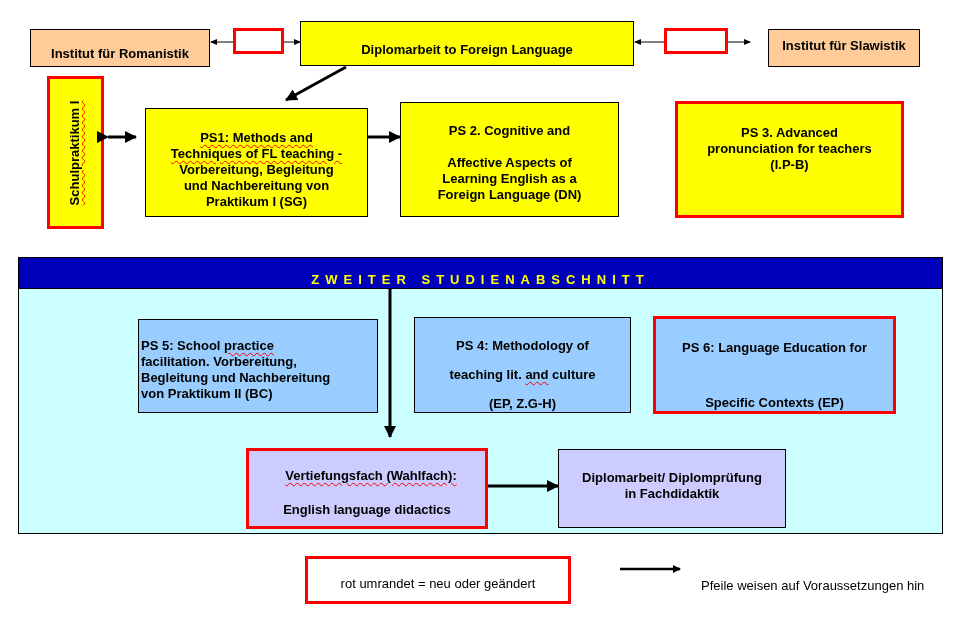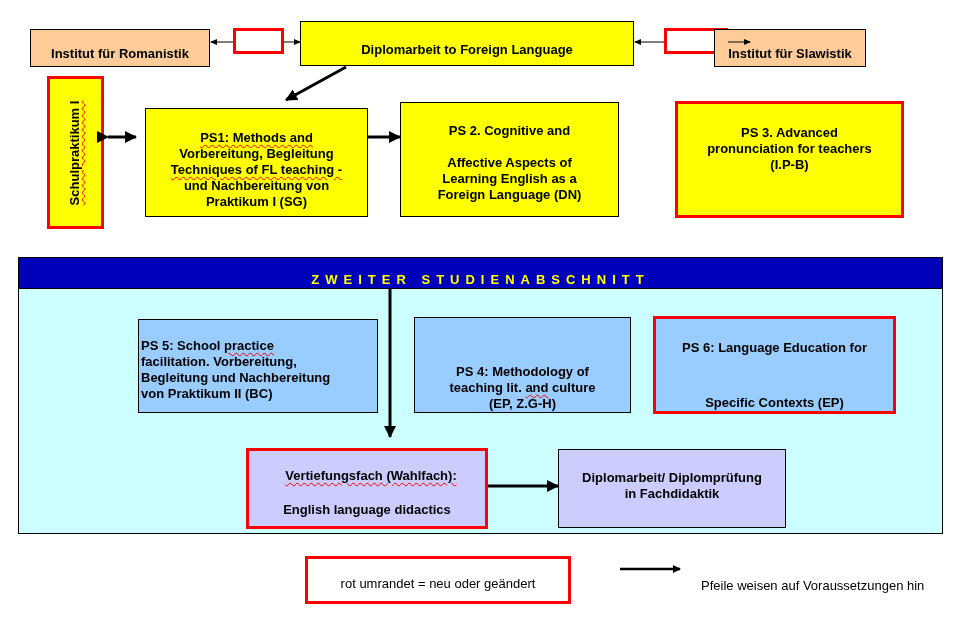--- a/index.html
+++ b/index.html
@@ -25,32 +25,32 @@
 </div>
 
 <div class="box white red-border" style="left:233px; top:28px; width:51px; height:26px;"></div>
 
 <div class="box yellow" style="left:300px; top:21px; width:334px; height:45px; padding-top:12px;">
   <span>Diplomarbeit to Foreign Language</span>
 </div>
 
 <div class="box white red-border" style="left:664px; top:28px; width:64px; height:26px;"></div>
 
-<div class="box peach" style="left:714px; top:29px; width:152px; height:38px; align-items:flex-end; padding-bottom:4px;">
+<div class="box peach" style="left:768px; top:29px; width:152px; height:38px; align-items:center; padding-bottom:4px;">
   <span>Institut für Slawistik</span>
 </div>
 
 <div class="box yellow red-border" style="left:47px; top:76px; width:57px; height:153px;">
   <span class="squiggle" style="display:inline-block; transform:rotate(-90deg); white-space:nowrap;">Schulpraktikum I</span>
 </div>
 
 <div class="box yellow" style="left:145px; top:108px; width:223px; height:109px; flex-direction:column; padding-top:14px;">
   <div><span class="squiggle">PS1: Methods and</span></div>
+  <div><span class="squiggle">Techniques of FL teaching -</span></div>
   <div>Vorbereitung, Begleitung</div>
-  <div><span class="squiggle">Techniques of FL teaching -</span></div>
   <div>und Nachbereitung von</div>
   <div>Praktikum I (SG)</div>
 </div>
 
 <div class="box yellow" style="left:400px; top:102px; width:219px; height:115px; flex-direction:column; justify-content:flex-start; padding-top:20px;">
   <div style="margin-bottom:16px;">PS 2. Cognitive and</div>
   <div>Affective Aspects of</div>
   <div>Learning English as a</div>
   <div>Foreign Language (DN)</div>
 </div>
@@ -67,21 +67,21 @@
   </div>
 </div>
 
 <div class="box lblue" style="left:138px; top:319px; width:240px; height:94px; flex-direction:column; align-items:flex-start; text-align:left; padding-left:2px; padding-top:8px;">
   <div>PS 5: School <span class="squiggle">practice</span></div>
   <div>facilitation.  Vorbereitung,</div>
   <div>Begleitung und Nachbereitung</div>
   <div>von Praktikum II (BC)</div>
 </div>
 
-<div class="box lblue" style="left:414px; top:317px; width:217px; height:96px; flex-direction:column; justify-content:flex-end; padding-top:20px;">
+<div class="box lblue" style="left:414px; top:317px; width:217px; height:96px; flex-direction:column; justify-content:space-between; padding-top:20px;">
   <div>PS 4: Methodology of</div>
   <div>teaching lit. <span class="squiggle">and</span> culture</div>
   <div>(EP, Z.G-H)</div>
 </div>
 
 <div class="box lblue red-border" style="left:653px; top:316px; width:243px; height:98px; flex-direction:column; justify-content:space-between; padding-top:21px;">
   <div>PS 6: Language Education for</div>
   <div>Specific Contexts (EP)</div>
 </div>
 

